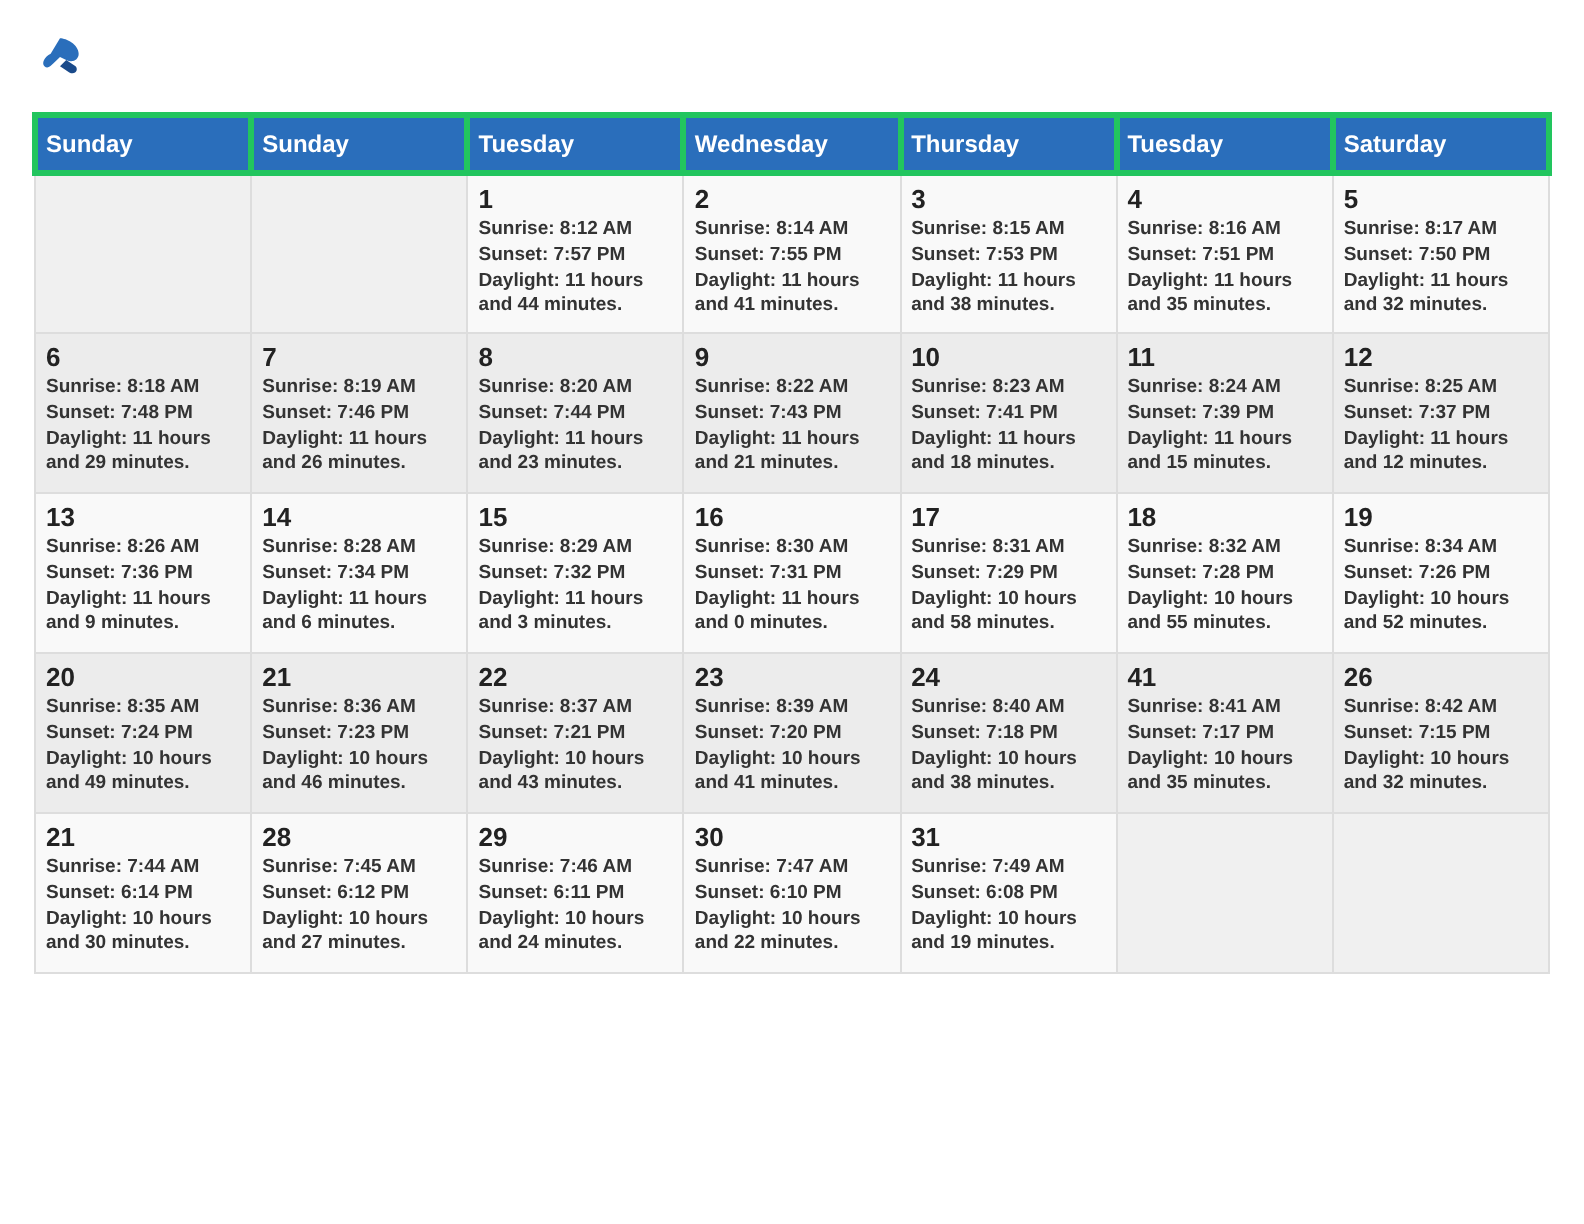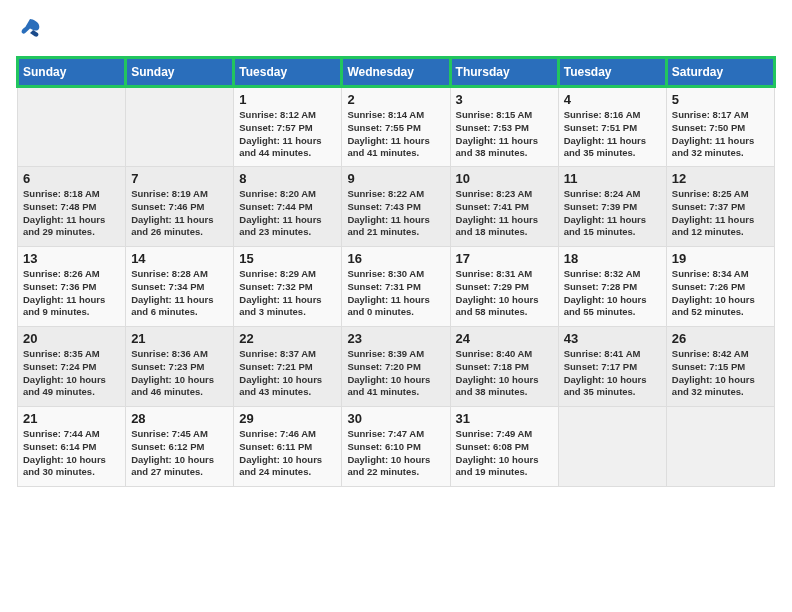--- a/index.html
+++ b/index.html
@@ -220,21 +220,21 @@
         </td>
         <td>
           <span class="day-num">23</span>
           <div class="day-info">Sunrise: 8:39 AM<br>Sunset: 7:20 PM<br>Daylight: 10 hours and 41 minutes.</div>
         </td>
         <td>
           <span class="day-num">24</span>
           <div class="day-info">Sunrise: 8:40 AM<br>Sunset: 7:18 PM<br>Daylight: 10 hours and 38 minutes.</div>
         </td>
         <td>
-          <span class="day-num">43</span>
+          <span class="day-num">41</span>
           <div class="day-info">Sunrise: 8:41 AM<br>Sunset: 7:17 PM<br>Daylight: 10 hours and 35 minutes.</div>
         </td>
         <td>
           <span class="day-num">26</span>
           <div class="day-info">Sunrise: 8:42 AM<br>Sunset: 7:15 PM<br>Daylight: 10 hours and 32 minutes.</div>
         </td>
       </tr>
       <tr>
         <td>
           <span class="day-num">21</span>

